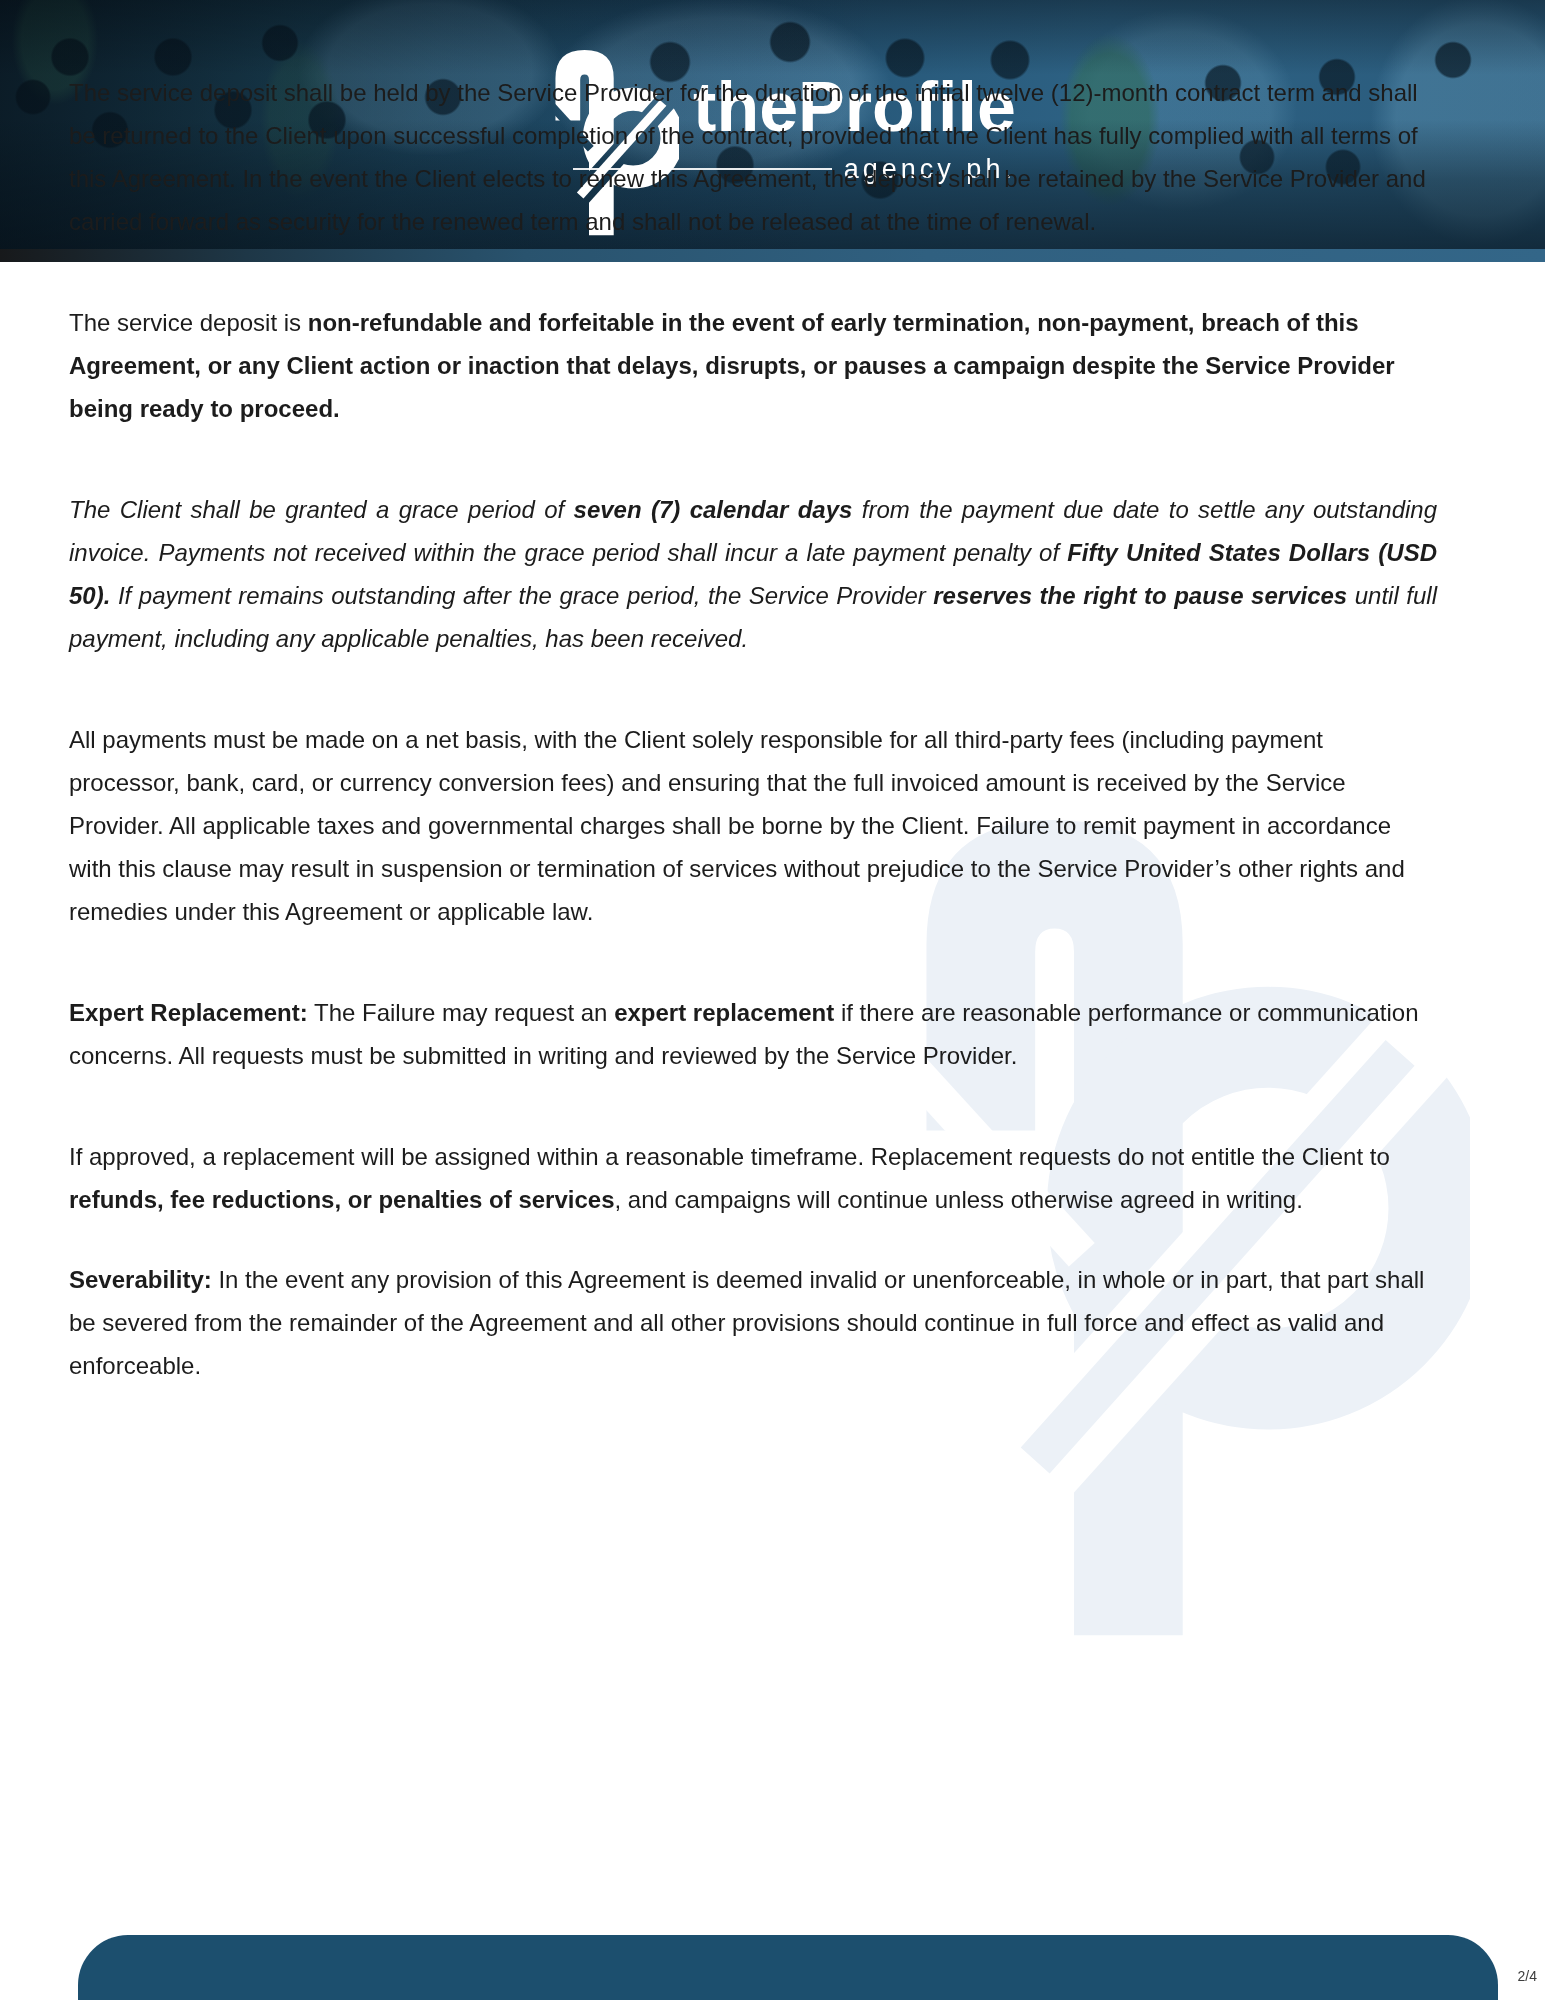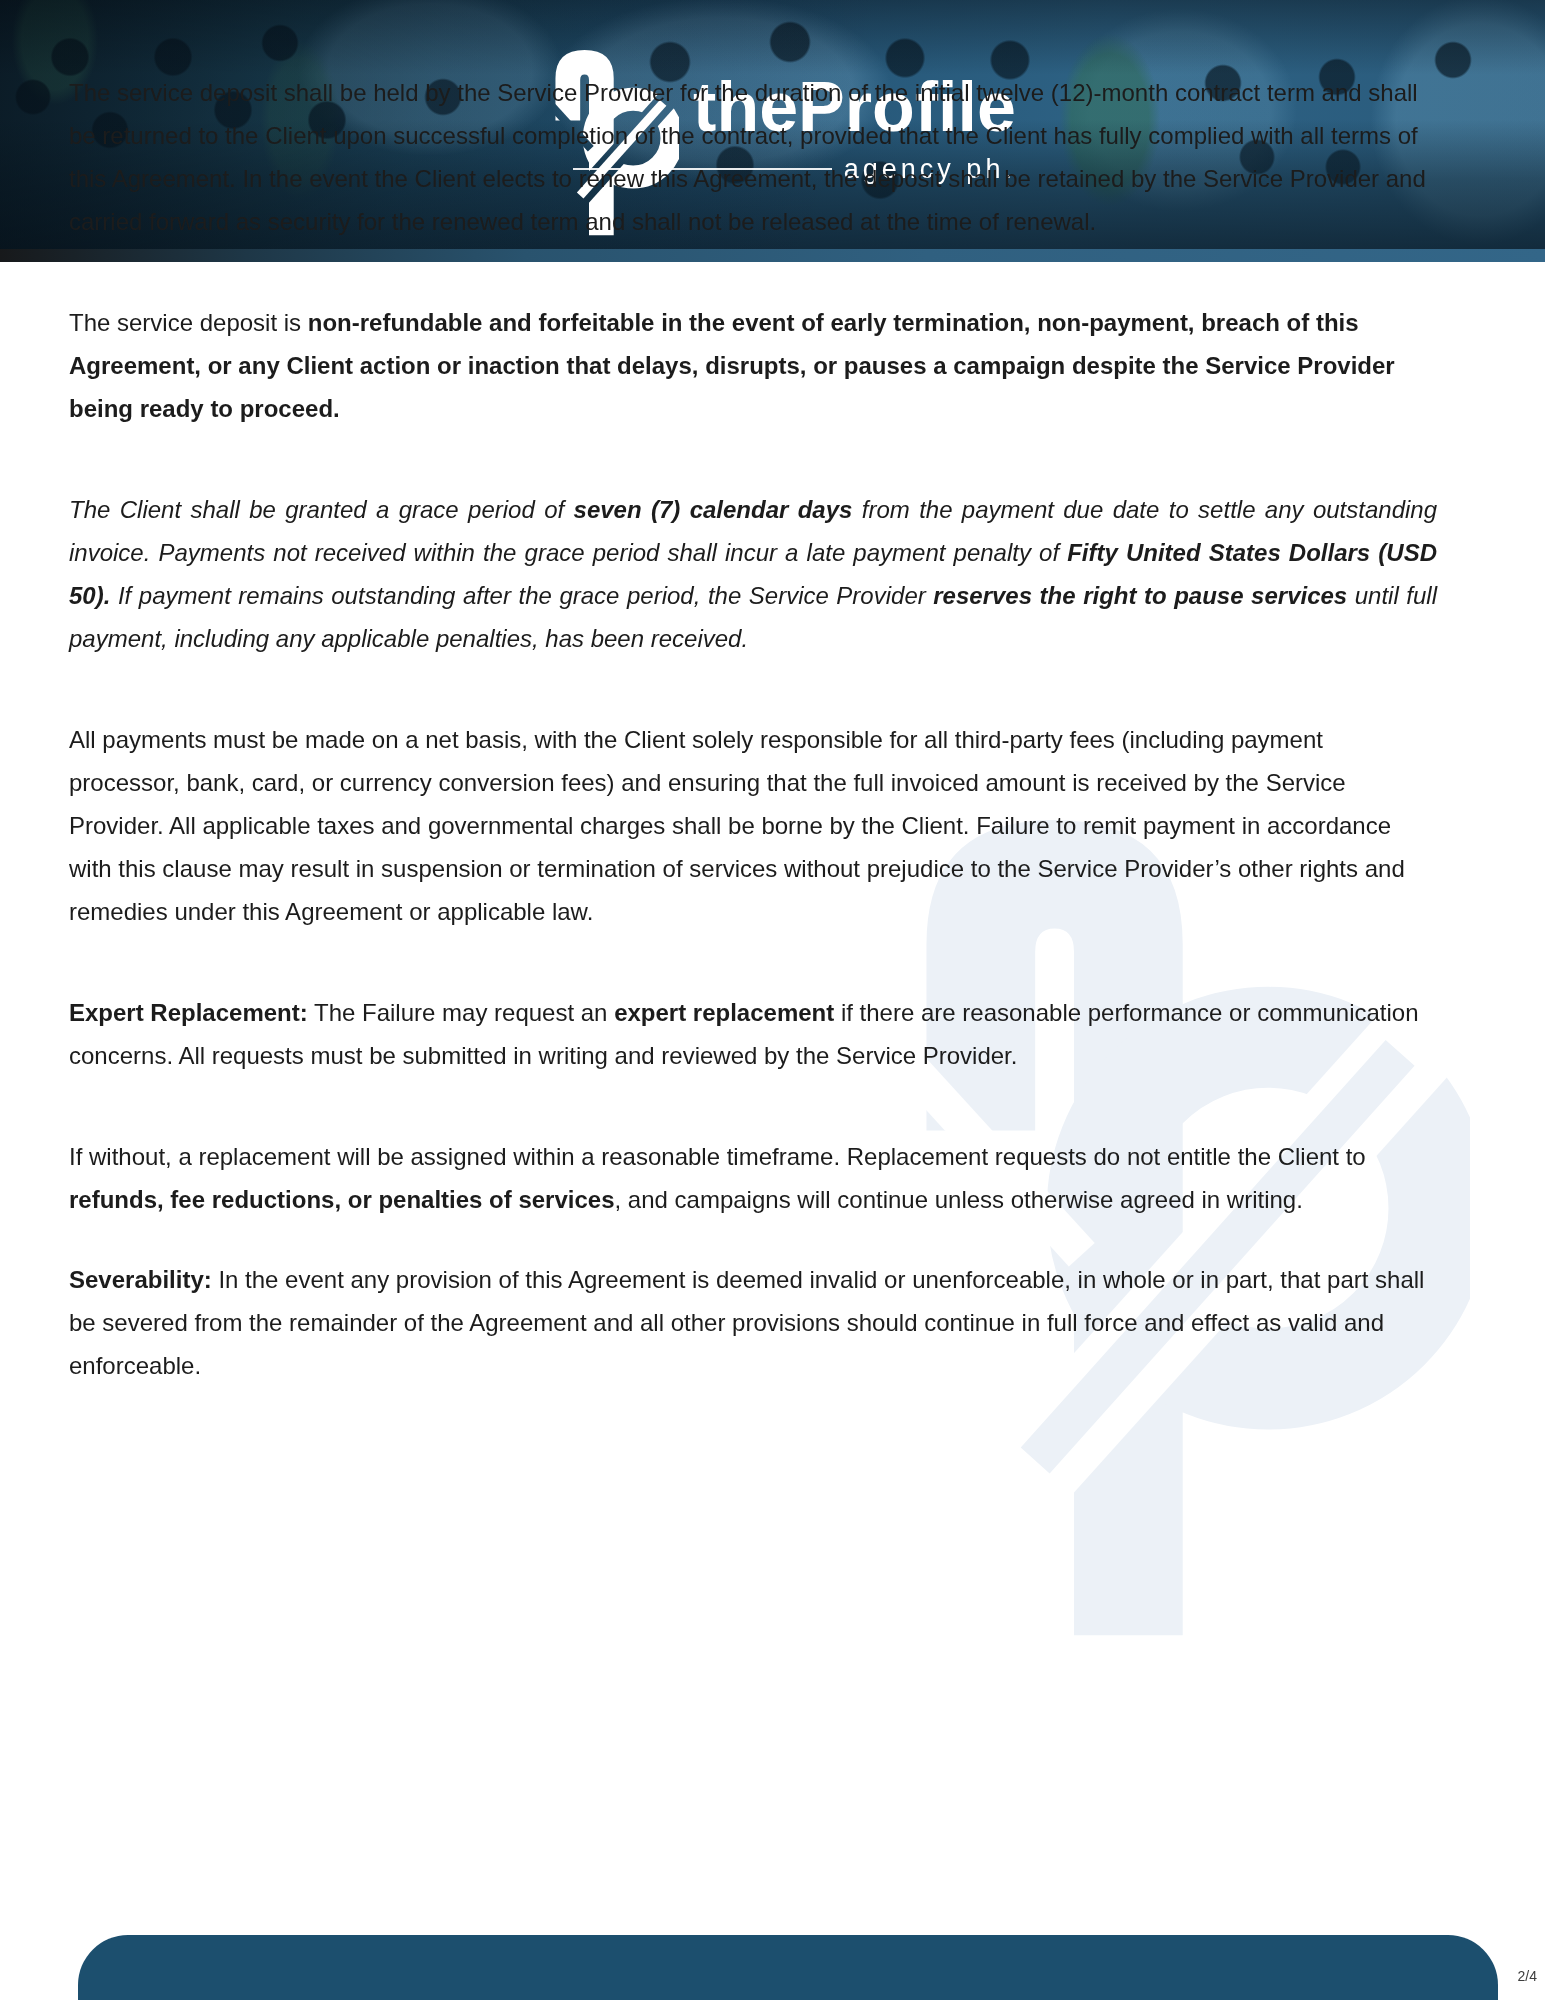--- a/index.html
+++ b/index.html
@@ -150,20 +150,20 @@
   <svg class="watermark" viewBox="0 0 170 230" preserveAspectRatio="xMidYMid meet">
     <use href="#tp-mono"></use>
   </svg>
 
   <main class="doc">
       <p><span>The service deposit shall be held by the Service Provider for the duration of the initial twelve (12)-month contract term and shall be returned to the Client upon successful completion of the contract, provided that the Client has fully complied with all terms of this Agreement. In the event the Client elects to renew this Agreement, the deposit shall be retained by the Service Provider and carried forward as security for the renewed term and shall not be released at the time of renewal.</span></p>
       <p><span>The service deposit is </span><strong>non-refundable and forfeitable in the event of early termination, non-payment, breach of this Agreement, or any Client action or inaction that delays, disrupts, or pauses a campaign despite the Service Provider being ready to proceed.</strong></p>
       <p><span>The Client shall be granted a grace period of </span><strong>seven (7) calendar days</strong><span> from the payment due date to settle any outstanding invoice. Payments not received within the grace period shall incur a late payment penalty of </span><strong>Fifty United States Dollars (USD 50).</strong><span> If payment remains outstanding after the grace period, the Service Provider </span><strong>reserves the right to pause services</strong><span> until full payment, including any applicable penalties, has been received.</span></p>
       <p><span>All payments must be made on a net basis, with the Client solely responsible for all third-party fees (including payment processor, bank, card, or currency conversion fees) and ensuring that the full invoiced amount is received by the Service Provider. All applicable taxes and governmental charges shall be borne by the Client. Failure to remit payment in accordance with this clause may result in suspension or termination of services without prejudice to the Service Provider’s other rights and remedies under this Agreement or applicable law.</span></p>
       <p><strong>Expert Replacement:</strong><span> The Failure may request an </span><strong>expert replacement</strong><span> if there are reasonable performance or communication concerns. All requests must be submitted in writing and reviewed by the Service Provider.</span></p>
-      <p><span>If without, a replacement will be assigned within a reasonable timeframe. Replacement requests do not entitle the Client to </span><strong>refunds, fee reductions, or penalties of services</strong><span>, and campaigns will continue unless otherwise agreed in writing.</span></p>
+      <p><span>If approved, a replacement will be assigned within a reasonable timeframe. Replacement requests do not entitle the Client to </span><strong>refunds, fee reductions, or penalties of services</strong><span>, and campaigns will continue unless otherwise agreed in writing.</span></p>
       <p><strong>Severability:</strong><span> In the event any provision of this Agreement is deemed invalid or unenforceable, in whole or in part, that part shall be severed from the remainder of the Agreement and all other provisions should continue in full force and effect as valid and enforceable.</span></p>
     </main>
 
   <div class="footer-bar"></div>
   <div class="page-num">2/4</div>
 
 </div>
 
 </body></html>

